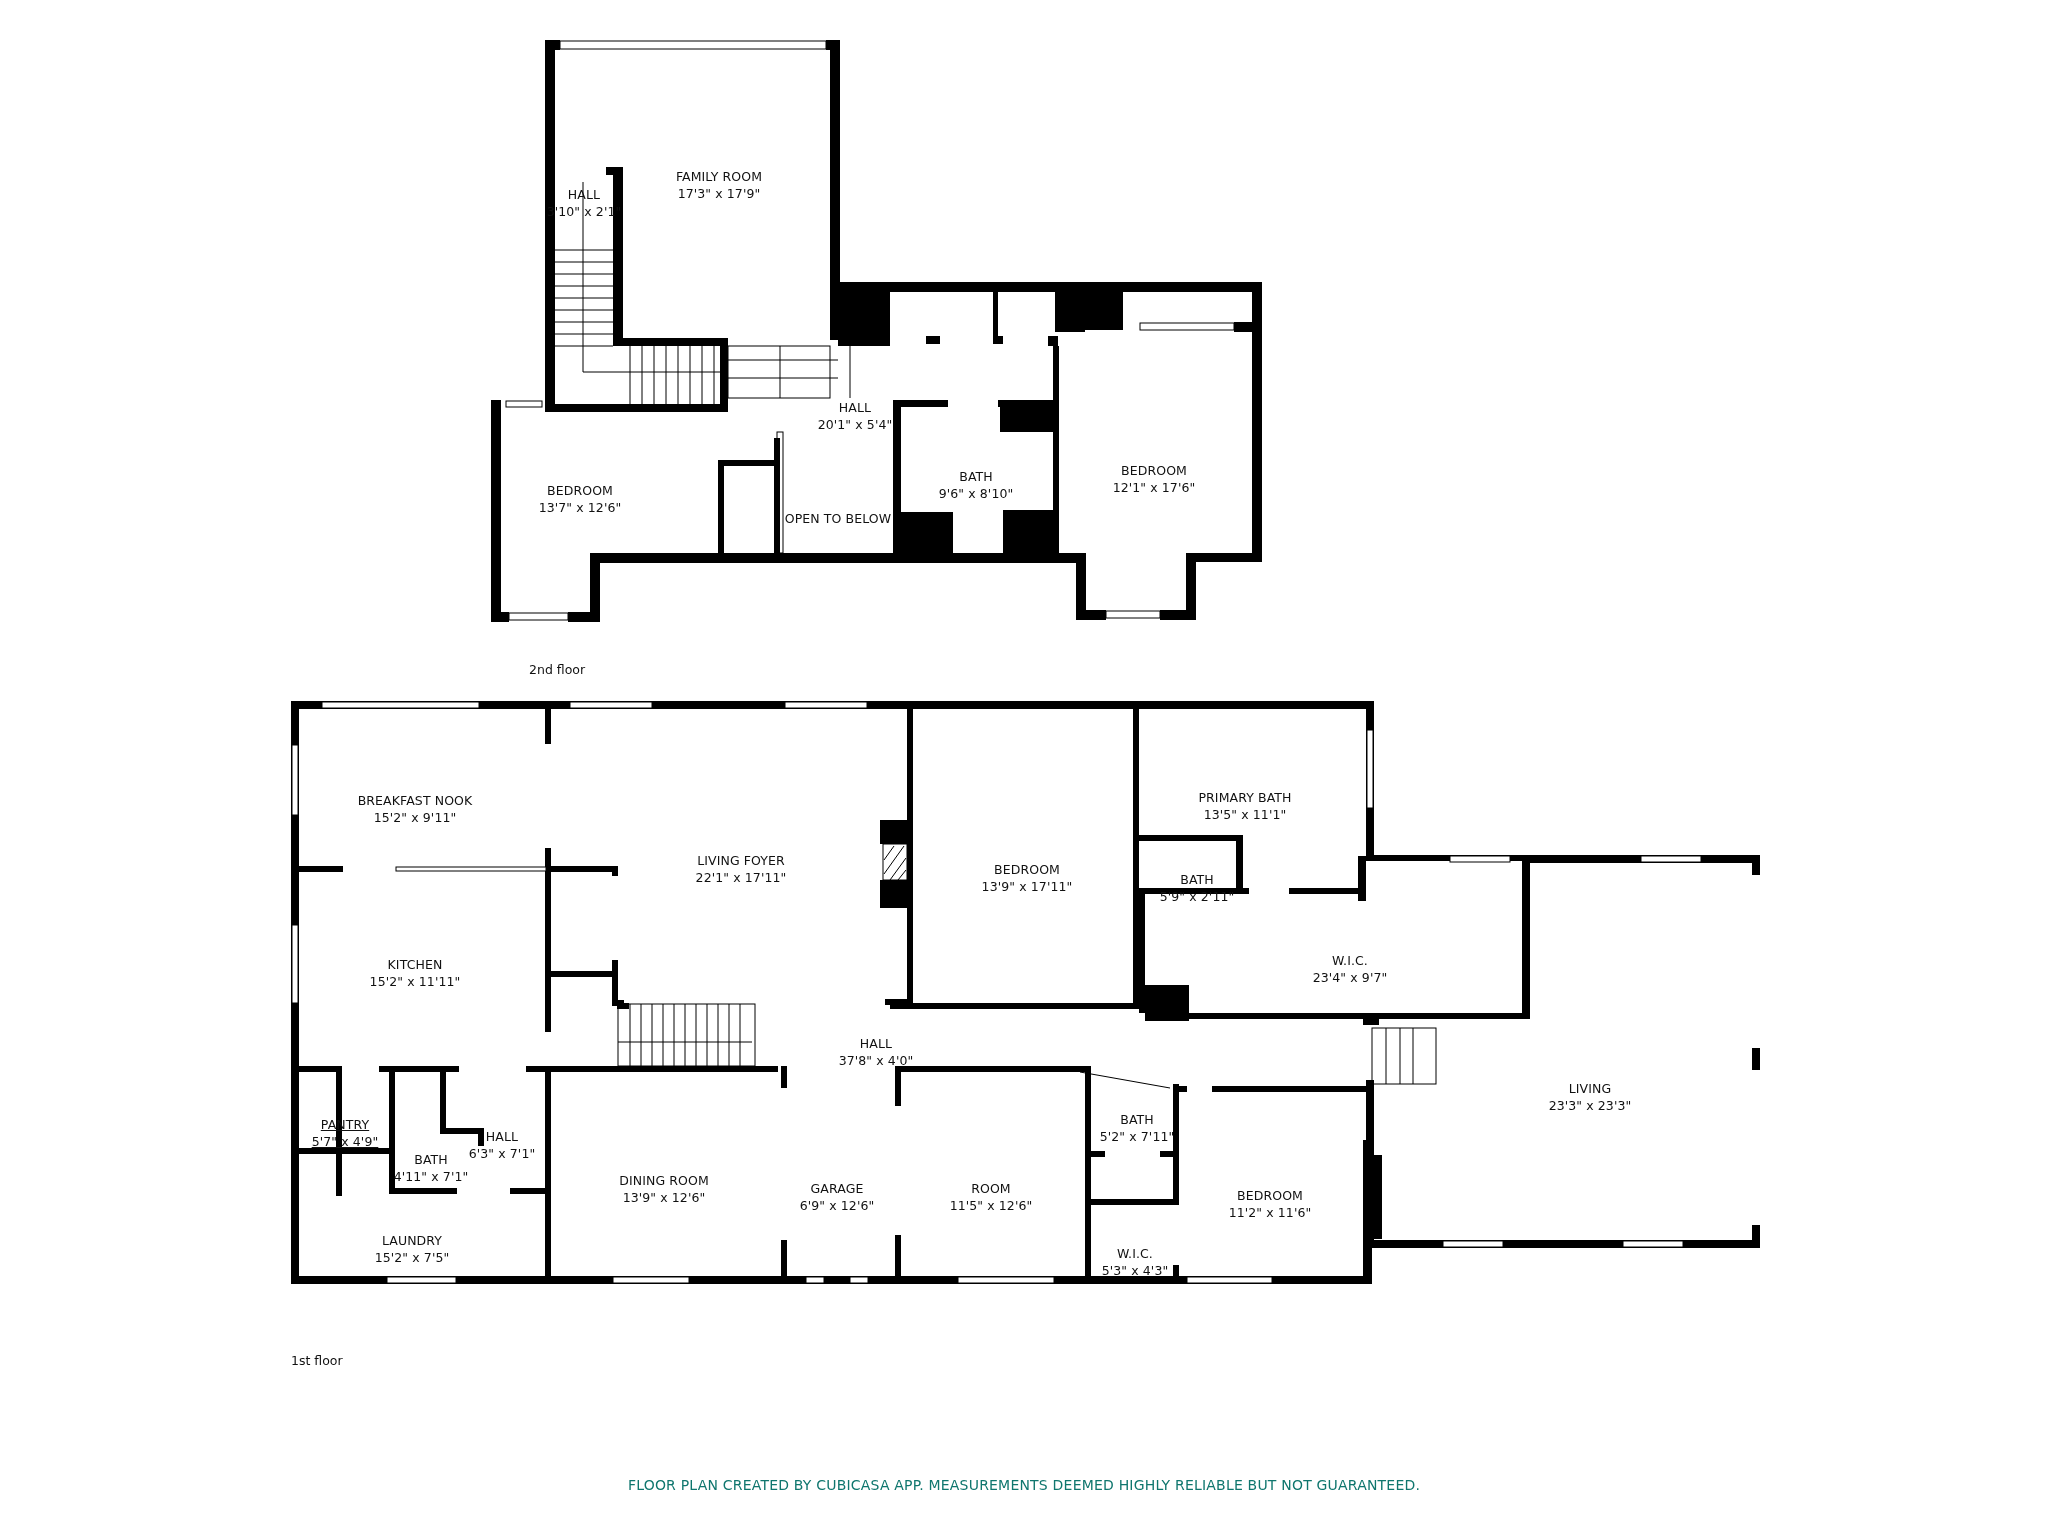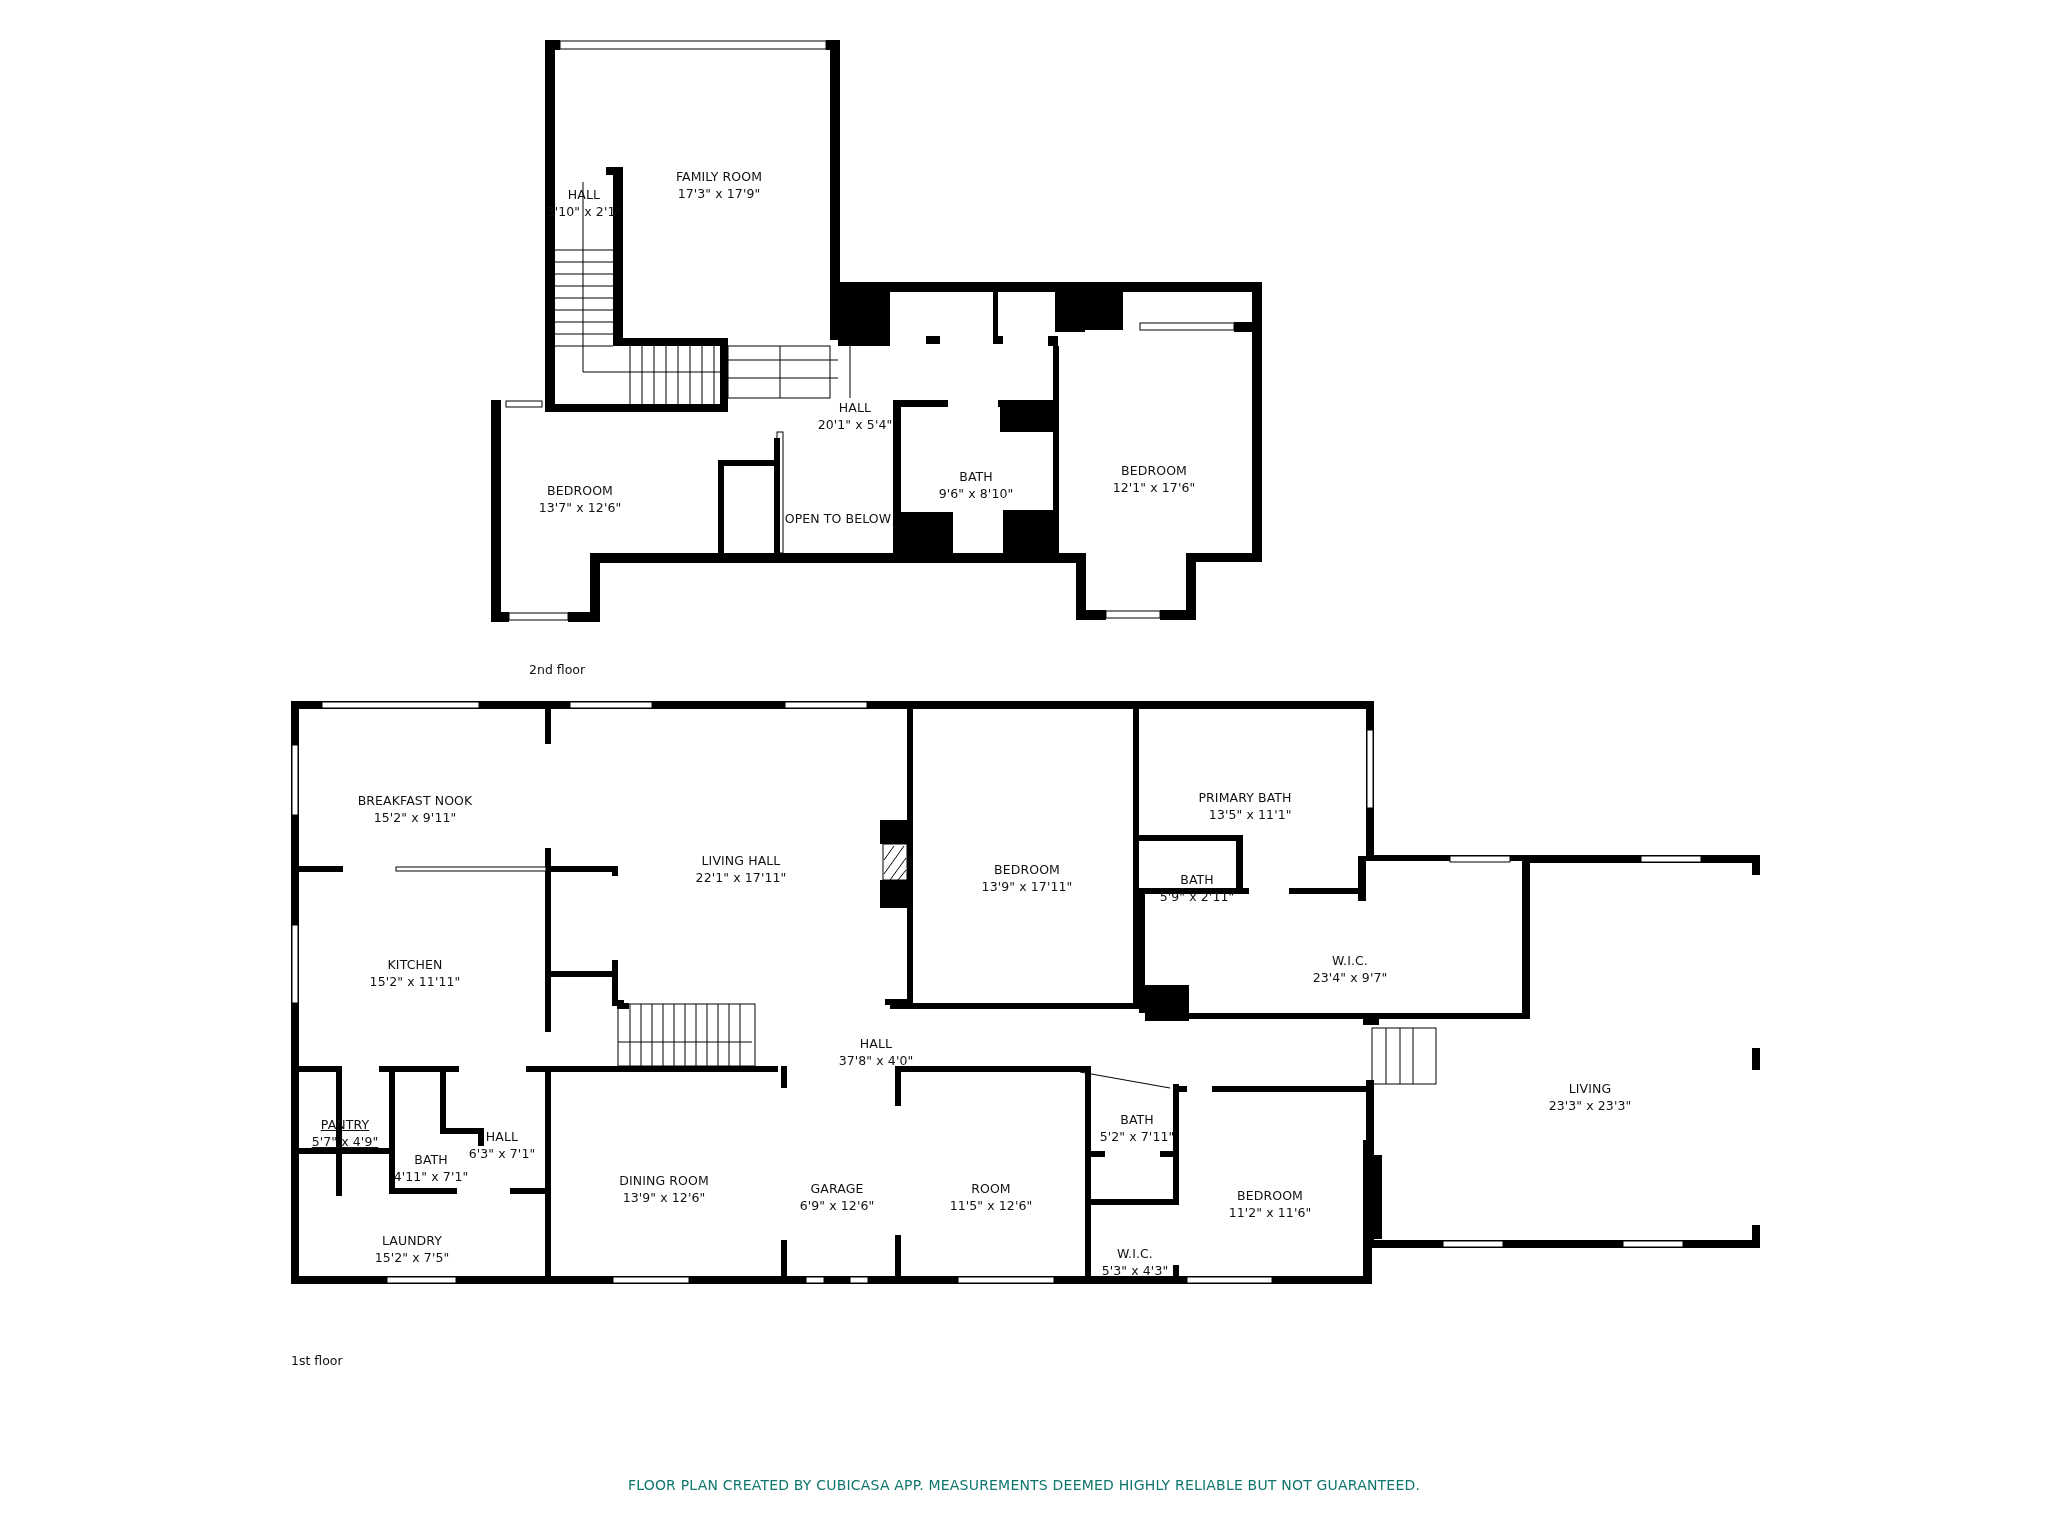--- a/index.html
+++ b/index.html
@@ -261,28 +261,28 @@
 
 <div class="room-label" style="left:415px;top:797px;">
   <span class="name">BREAKFAST NOOK</span>
   <span class="dim">15'2" x 9'11"</span>
 </div>
 <div class="room-label" style="left:415px;top:961px;">
   <span class="name">KITCHEN</span>
   <span class="dim">15'2" x 11'11"</span>
 </div>
 <div class="room-label" style="left:741px;top:857px;">
-  <span class="name">LIVING HALL</span>
+  <span class="name">LIVING FOYER</span>
   <span class="dim">22'1" x 17'11"</span>
 </div>
 <div class="room-label" style="left:1027px;top:866px;">
   <span class="name">BEDROOM</span>
   <span class="dim">13'9" x 17'11"</span>
 </div>
-<div class="room-label" style="left:1245px;top:794px;text-align:right;">
+<div class="room-label" style="left:1245px;top:794px;">
   <span class="name">PRIMARY BATH</span>
   <span class="dim">13'5" x 11'1"</span>
 </div>
 <div class="room-label" style="left:1197px;top:876px;">
   <span class="name">BATH</span>
   <span class="dim">5'9" x 2'11"</span>
 </div>
 <div class="room-label" style="left:1350px;top:957px;">
   <span class="name">W.I.C.</span>
   <span class="dim">23'4" x 9'7"</span>

